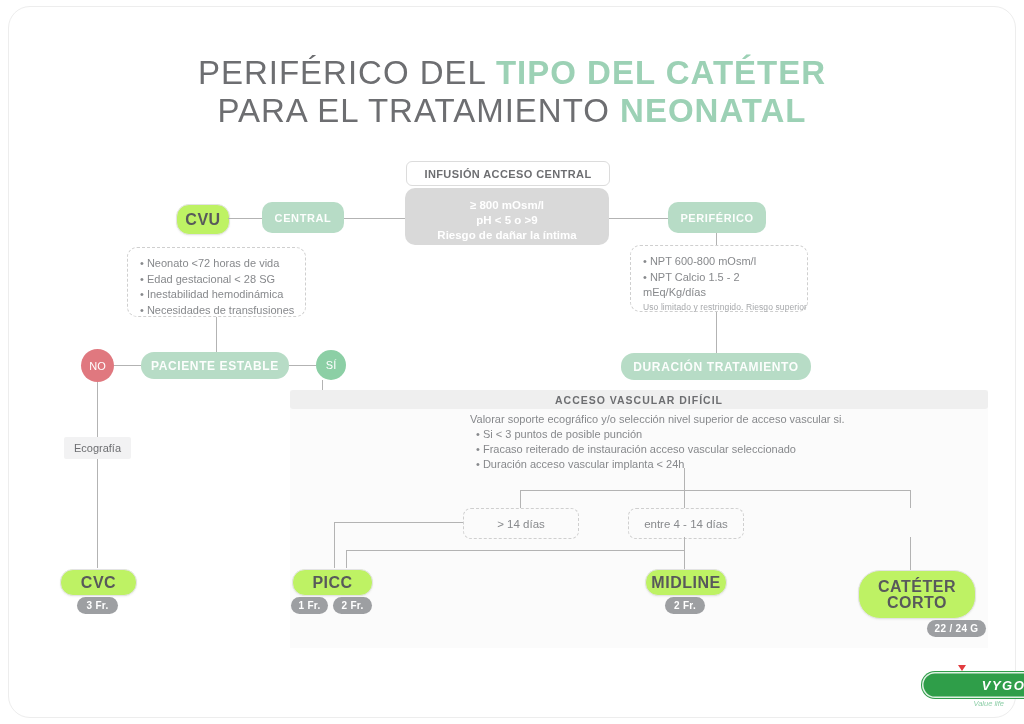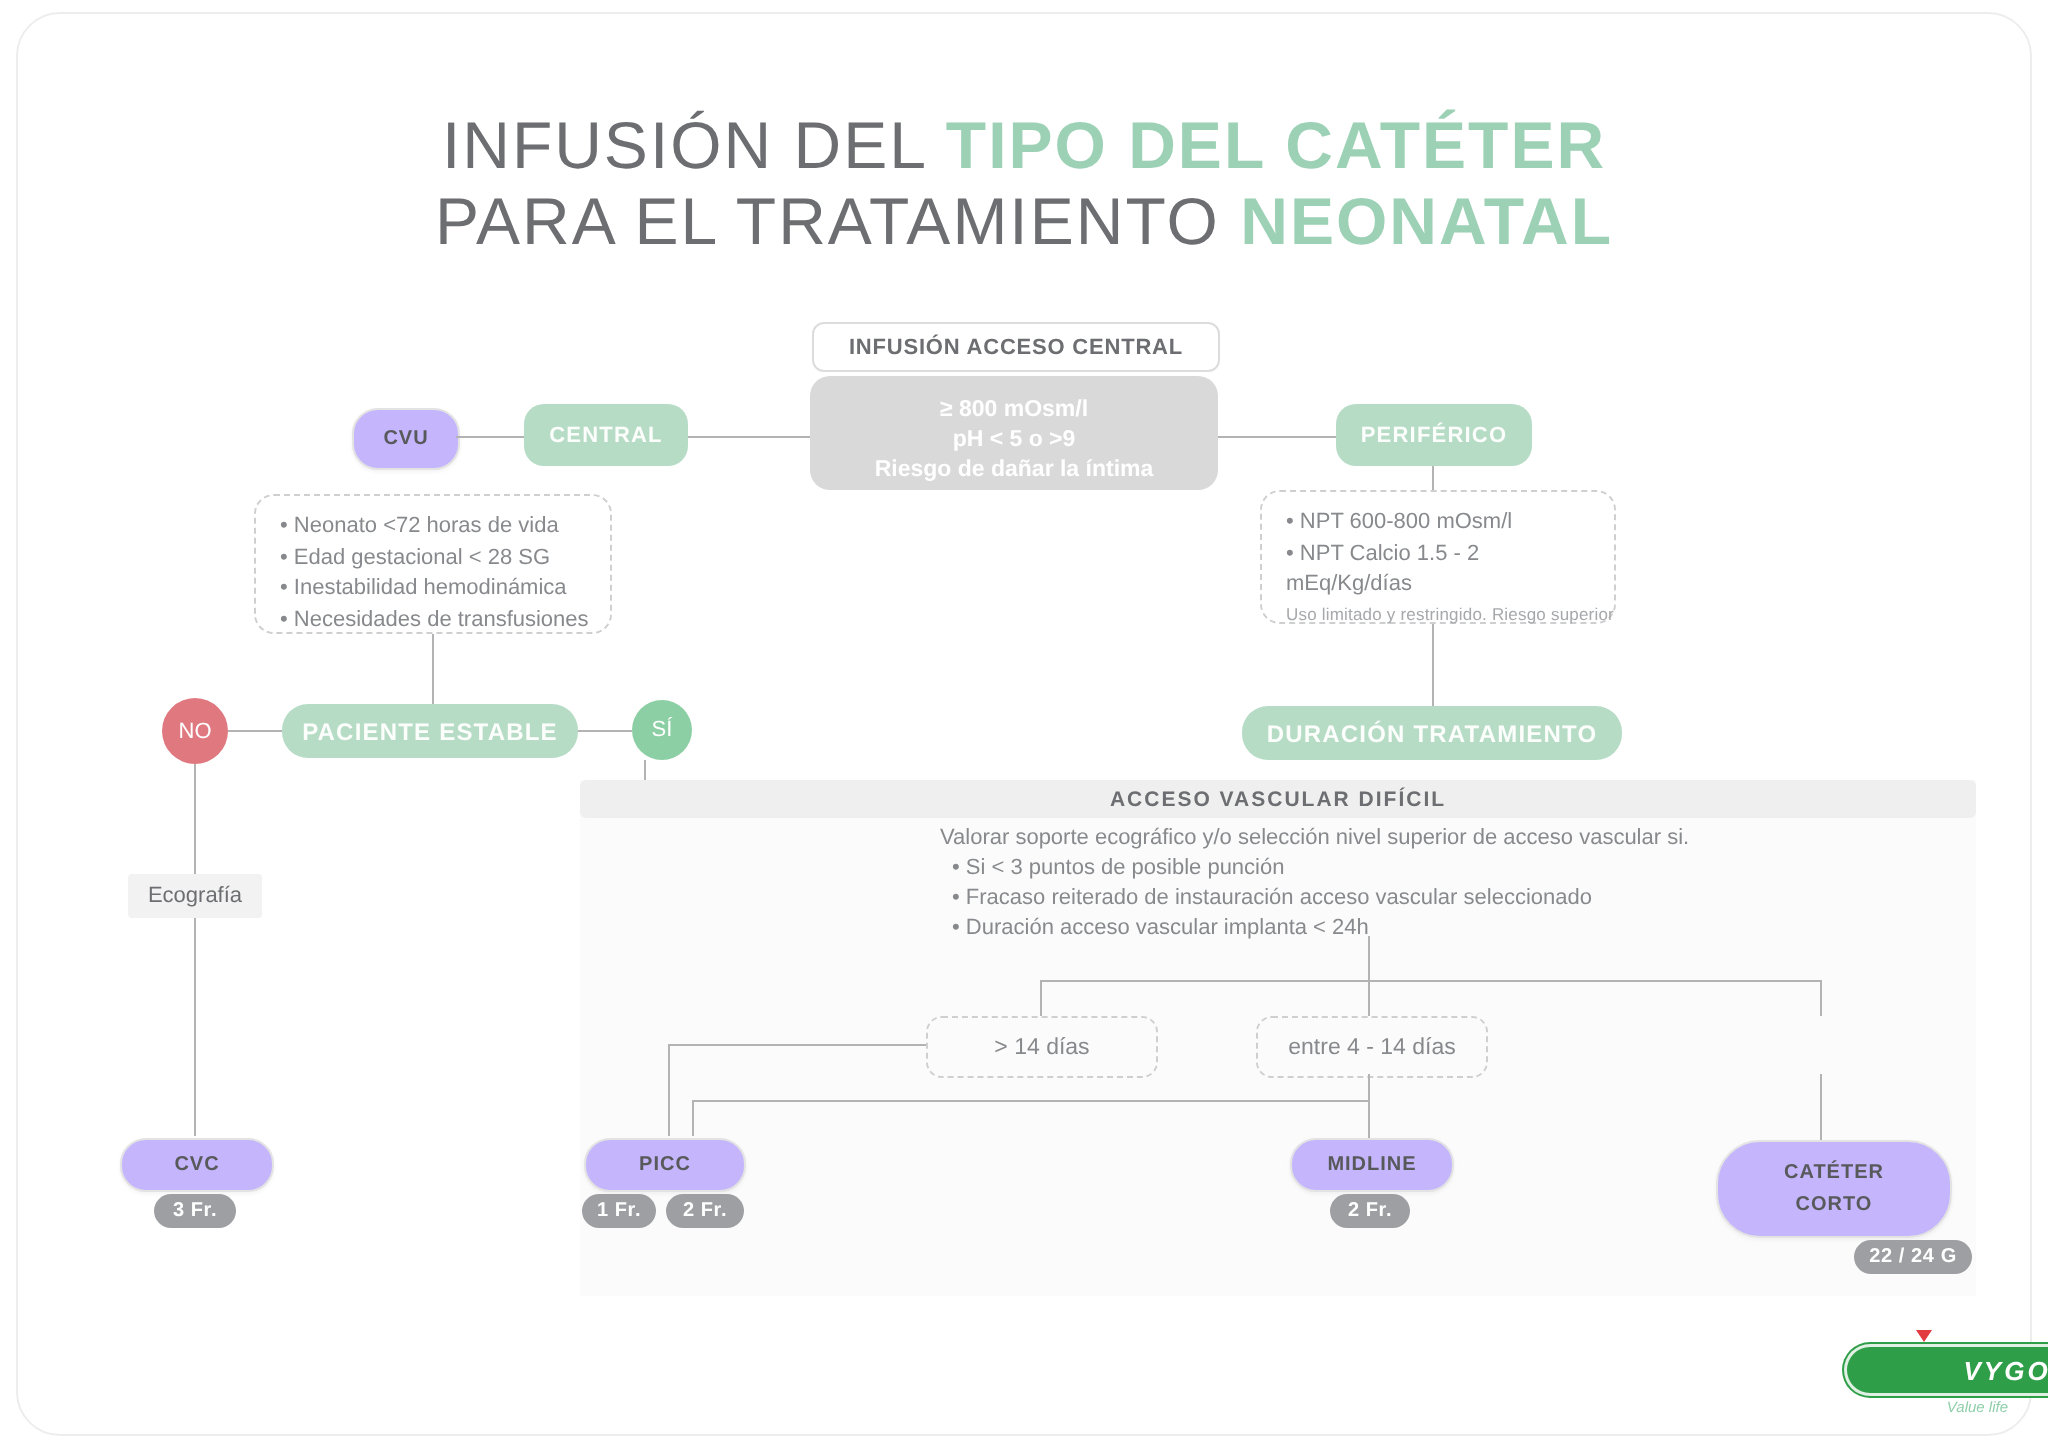--- a/index.html
+++ b/index.html
@@ -5,23 +5,23 @@
   html,body{margin:0;padding:0;width:1024px;height:724px;overflow:hidden;background:#ffffff;
     font-family:"Liberation Sans",sans-serif;}
   #canvas{position:relative;width:1024px;height:724px;background:#ffffff;}
   .page-border{position:absolute;left:8px;top:6px;right:8px;bottom:6px;border:1px solid #ededed;
     border-radius:22px;pointer-events:none;}
   
   .title{position:absolute;left:0;top:54px;width:1024px;text-align:center;
     font-size:33px;line-height:38px;letter-spacing:1px;color:#6d6e71;font-weight:normal;}
   .title .green{color:#9cd1b5;font-weight:bold;}
   
-  .white-box{position:absolute;background:#c4b5fd;border:1px solid #e3e3e3;border-radius:13px;
+  .white-box{position:absolute;background:#bef264;border:1px solid #e3e3e3;border-radius:13px;
     box-shadow:0 1px 2px rgba(0,0,0,.05);display:flex;align-items:center;justify-content:center;
-    color:#58595b;font-weight:bold;font-size:10px;letter-spacing:.5px;text-align:center;}
+    color:#58595b;font-weight:bold;font-size:16px;letter-spacing:.5px;text-align:center;}
   .pill-green{position:absolute;background:#b7dcc6;border-radius:10px;display:flex;align-items:center;
     justify-content:center;color:rgba(255,255,255,.95);font-weight:bold;font-size:11px;letter-spacing:.6px;}
   .circle{position:absolute;border-radius:50%;display:flex;align-items:center;justify-content:center;
     color:#ffffff;font-weight:normal;font-size:11px;}
   .dashed-box{position:absolute;background:#ffffff;border:1px dashed #cfcfcf;border-radius:10px;
     color:#87898c;font-size:11px;}
   .dashed-box.duration{display:flex;align-items:center;justify-content:center;font-size:11.5px;
     border-radius:8px;background:transparent;}
   .gray-box{position:absolute;background:#d9d9d9;border-radius:10px;color:#ffffff;font-weight:bold;
     font-size:11.5px;line-height:15px;text-align:center;padding-top:10px;box-sizing:border-box;}
@@ -55,21 +55,21 @@
     border-right:4px solid transparent;border-top:6px solid #e23b3f;}
   .logo-tagline{position:absolute;right:0;top:35px;font-size:7.5px;color:#8fcfa9;font-style:italic;}
 </style>
 </head>
 <body>
 
 <div id="canvas">
   <div class="page-border"></div>
 
   <div class="title">
-    <div><span>INFUSIÓN DEL</span> <span class="green">TIPO DEL CATÉTER</span></div>
+    <div><span>PERIFÉRICO DEL</span> <span class="green">TIPO DEL CATÉTER</span></div>
     <div><span>PARA EL TRATAMIENTO</span> <span class="green">NEONATAL</span></div>
   </div>
 
   <div class="label-box" style="left:406px;top:161px;width:202px;height:23px;">INFUSIÓN ACCESO CENTRAL</div>
   <div class="gray-box" style="left:405px;top:188px;width:204px;height:57px;">
     <div>≥ 800 mOsm/l</div>
     <div>pH &lt; 5 o &gt;9</div>
     <div>Riesgo de dañar la íntima</div>
   </div>
 

